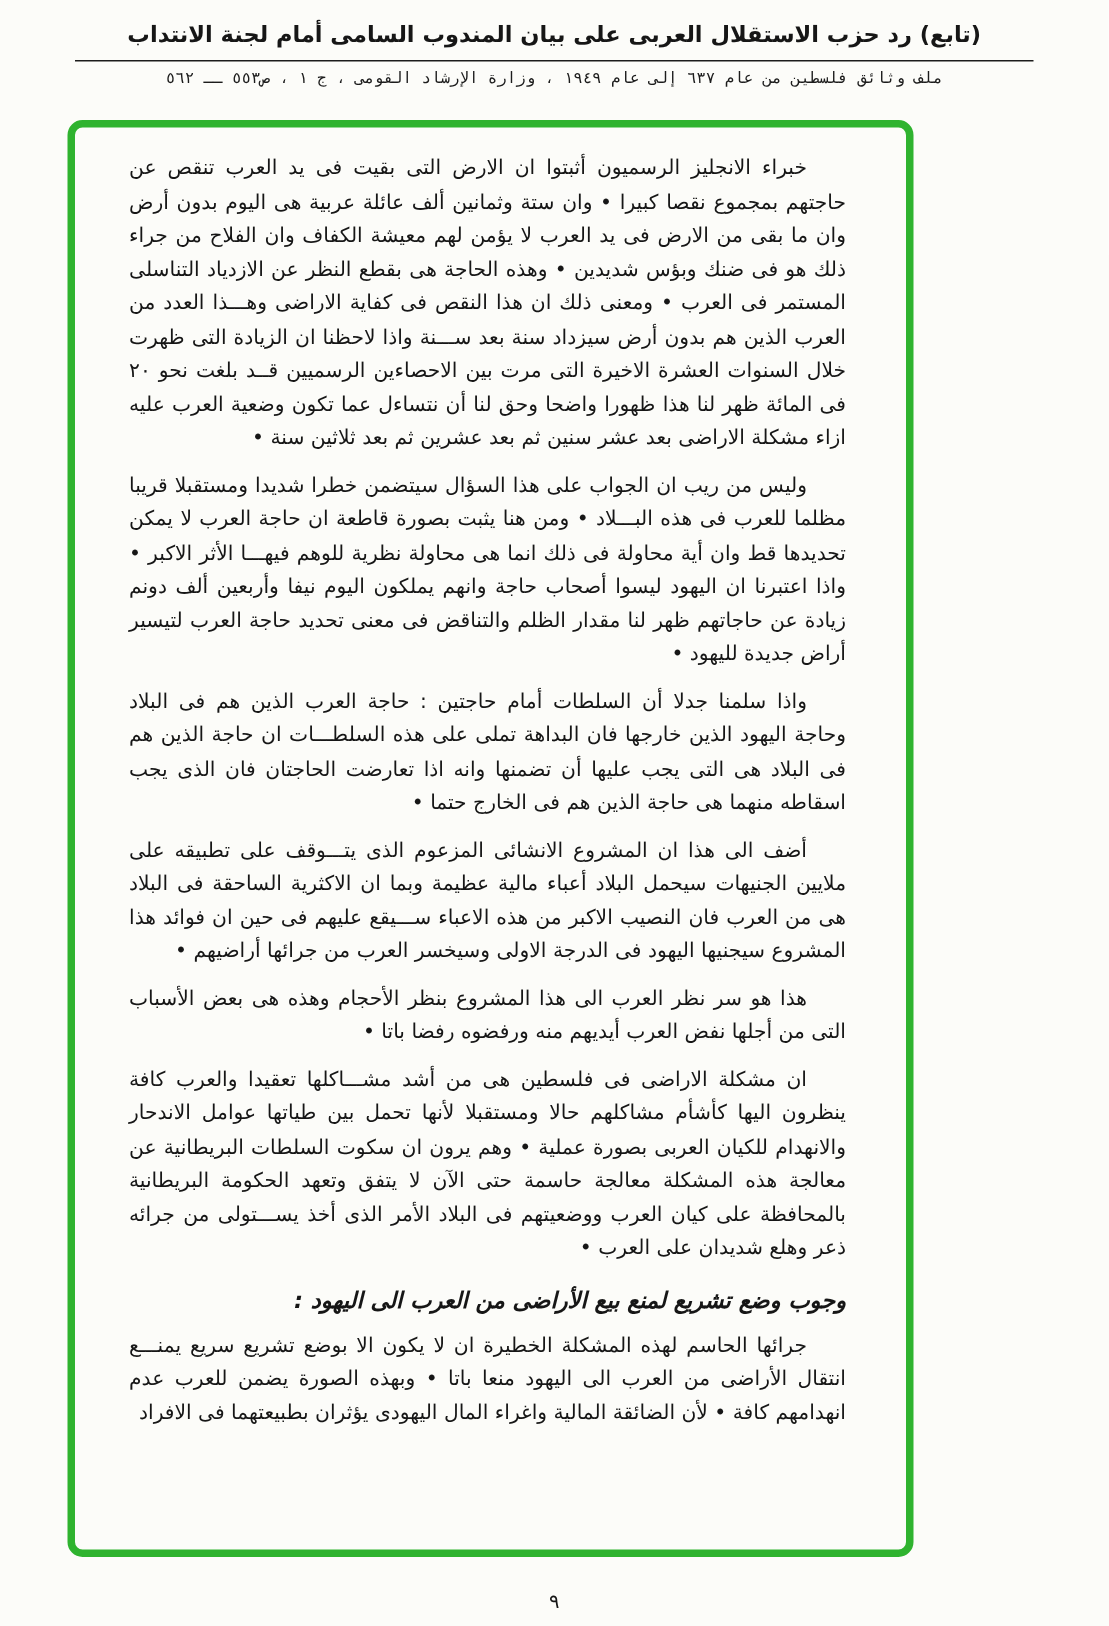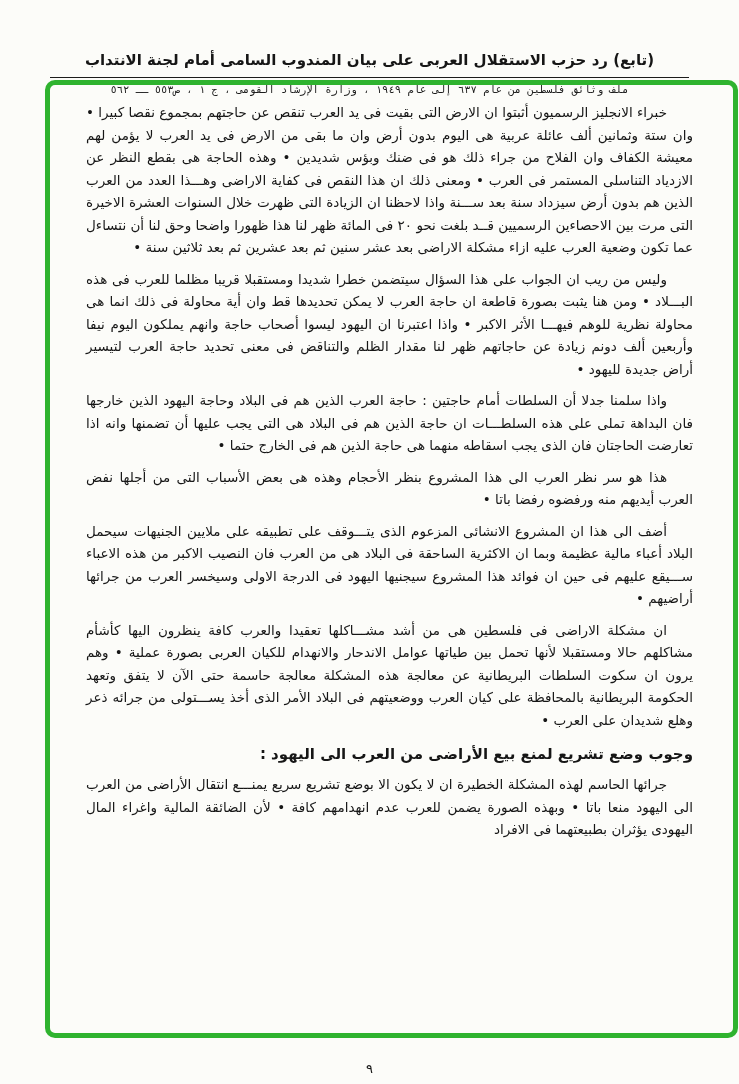--- a/index.html
+++ b/index.html
@@ -18,21 +18,20 @@
     position: relative;
     width: 739px;
     height: 1084px;
     background: var(--paper);
     overflow: hidden;
   }
   .header {
     padding-top: 13px;
     text-align: center;
     direction: rtl;
-    margin-top: 37px;
   }
   .doc-title {
     font-size: 15px;
     font-weight: bold;
     letter-spacing: 0.2px;
     padding: 0 40px;
     line-height: 20px;
   }
   .header-divider {
     border: none;
@@ -42,21 +41,21 @@
   .source-line {
     font-size: 10.5px;
     line-height: 14px;
     color: #1c1c1c;
     font-family: Liberation Mono, monospace;
   }
   .content-frame {
     position: absolute;
     top: 80px;
     left: 45px;
-    width: 693px;
+    width: 564px;
     height: 958px;
     border: 5px solid var(--frame-green);
     border-radius: 10px;
     padding: 16px 40px 10px 36px;
     direction: rtl;
     overflow: hidden;
     background: transparent;
   }
   .content-frame p {
     margin: 0 0 9px 0;
@@ -65,20 +64,21 @@
     text-align: justify;
     text-indent: 26px;
     color: var(--ink);
   }
   .section-heading {
     margin: 14px 0 10px 0;
     font-size: 15px;
     font-weight: bold;
     text-align: right;
     color: var(--ink);
+    font-style: italic;
   }
   .page-number {
     position: absolute;
     bottom: 8px;
     left: 0;
     width: 100%;
     text-align: center;
     font-size: 13px;
     color: var(--ink);
   }
@@ -91,22 +91,22 @@
   <div class="header">
     <div class="doc-title">(تابع) رد حزب الاستقلال العربى على بيان المندوب السامى أمام لجنة الانتداب</div>
     <hr class="header-divider">
     <div class="source-line">ملف وثائق فلسطين من عام ٦٣٧ إلى عام ١٩٤٩ ، وزارة الإرشاد القومى ، ج ١ ، ص٥٥٣ ــ ٥٦٢</div>
   </div>
 
   <div class="content-frame">
     <p>خبراء الانجليز الرسميون أثبتوا ان الارض التى بقيت فى يد العرب تنقص عن حاجتهم بمجموع نقصا كبيرا • وان ستة وثمانين ألف عائلة عربية هى اليوم بدون أرض وان ما بقى من الارض فى يد العرب لا يؤمن لهم معيشة الكفاف وان الفلاح من جراء ذلك هو فى ضنك وبؤس شديدين • وهذه الحاجة هى بقطع النظر عن الازدياد التناسلى المستمر فى العرب • ومعنى ذلك ان هذا النقص فى كفاية الاراضى وهـــذا العدد من العرب الذين هم بدون أرض سيزداد سنة بعد ســـنة واذا لاحظنا ان الزيادة التى ظهرت خلال السنوات العشرة الاخيرة التى مرت بين الاحصاءين الرسميين قــد بلغت نحو ٢٠ فى المائة ظهر لنا هذا ظهورا واضحا وحق لنا أن نتساءل عما تكون وضعية العرب عليه ازاء مشكلة الاراضى بعد عشر سنين ثم بعد عشرين ثم بعد ثلاثين سنة •</p>
     <p>وليس من ريب ان الجواب على هذا السؤال سيتضمن خطرا شديدا ومستقبلا قريبا مظلما للعرب فى هذه البـــلاد • ومن هنا يثبت بصورة قاطعة ان حاجة العرب لا يمكن تحديدها قط وان أية محاولة فى ذلك انما هى محاولة نظرية للوهم فيهـــا الأثر الاكبر • واذا اعتبرنا ان اليهود ليسوا أصحاب حاجة وانهم يملكون اليوم نيفا وأربعين ألف دونم زيادة عن حاجاتهم ظهر لنا مقدار الظلم والتناقض فى معنى تحديد حاجة العرب لتيسير أراض جديدة لليهود •</p>
     <p>واذا سلمنا جدلا أن السلطات أمام حاجتين : حاجة العرب الذين هم فى البلاد وحاجة اليهود الذين خارجها فان البداهة تملى على هذه السلطـــات ان حاجة الذين هم فى البلاد هى التى يجب عليها أن تضمنها وانه اذا تعارضت الحاجتان فان الذى يجب اسقاطه منهما هى حاجة الذين هم فى الخارج حتما •</p>
+    <p>أضف الى هذا ان المشروع الانشائى المزعوم الذى يتـــوقف على تطبيقه على ملايين الجنيهات سيحمل البلاد أعباء مالية عظيمة وبما ان الاكثرية الساحقة فى البلاد هى من العرب فان النصيب الاكبر من هذه الاعباء ســـيقع عليهم فى حين ان فوائد هذا المشروع سيجنيها اليهود فى الدرجة الاولى وسيخسر العرب من جرائها أراضيهم •</p>
     <p>هذا هو سر نظر العرب الى هذا المشروع بنظر الأحجام وهذه هى بعض الأسباب التى من أجلها نفض العرب أيديهم منه ورفضوه رفضا باتا •</p>
-    <p>أضف الى هذا ان المشروع الانشائى المزعوم الذى يتـــوقف على تطبيقه على ملايين الجنيهات سيحمل البلاد أعباء مالية عظيمة وبما ان الاكثرية الساحقة فى البلاد هى من العرب فان النصيب الاكبر من هذه الاعباء ســـيقع عليهم فى حين ان فوائد هذا المشروع سيجنيها اليهود فى الدرجة الاولى وسيخسر العرب من جرائها أراضيهم •</p>
     <p>ان مشكلة الاراضى فى فلسطين هى من أشد مشـــاكلها تعقيدا والعرب كافة ينظرون اليها كأشأم مشاكلهم حالا ومستقبلا لأنها تحمل بين طياتها عوامل الاندحار والانهدام للكيان العربى بصورة عملية • وهم يرون ان سكوت السلطات البريطانية عن معالجة هذه المشكلة معالجة حاسمة حتى الآن لا يتفق وتعهد الحكومة البريطانية بالمحافظة على كيان العرب ووضعيتهم فى البلاد الأمر الذى أخذ يســـتولى من جرائه ذعر وهلع شديدان على العرب •</p>
     <h2 class="section-heading">وجوب وضع تشريع لمنع بيع الأراضى من العرب الى اليهود :</h2>
     <p>جرائها الحاسم لهذه المشكلة الخطيرة ان لا يكون الا بوضع تشريع سريع يمنـــع انتقال الأراضى من العرب الى اليهود منعا باتا • وبهذه الصورة يضمن للعرب عدم انهدامهم كافة • لأن الضائقة المالية واغراء المال اليهودى يؤثران بطبيعتهما فى الافراد</p>
   </div>
 
   <div class="page-number">٩</div>
 
 </div>
 
 </body></html>

